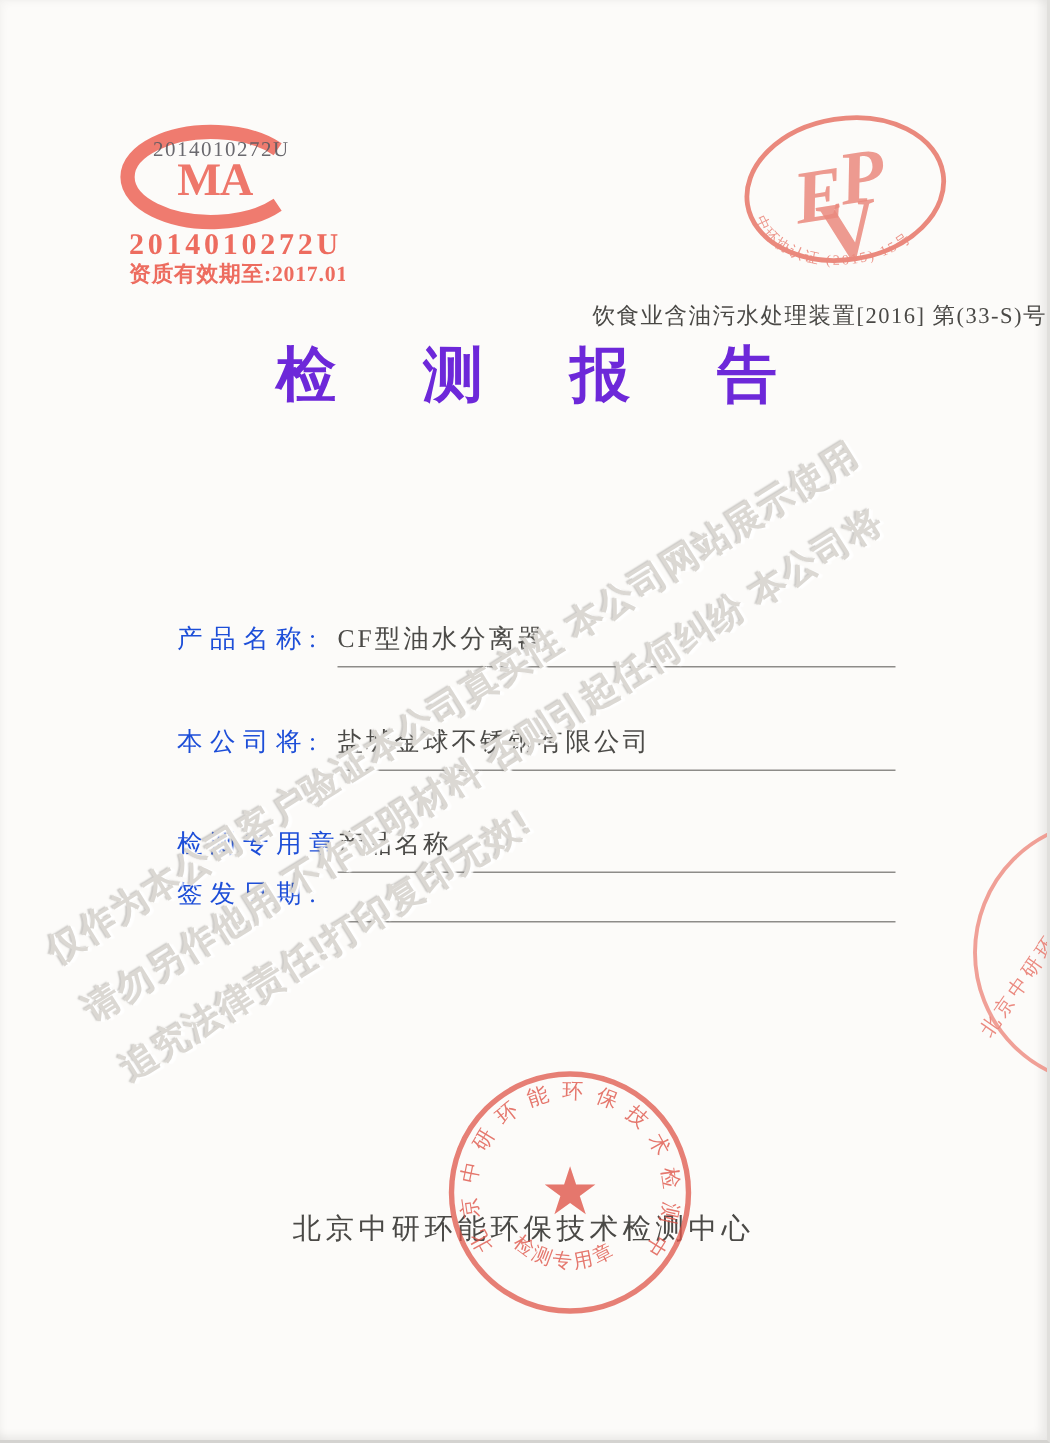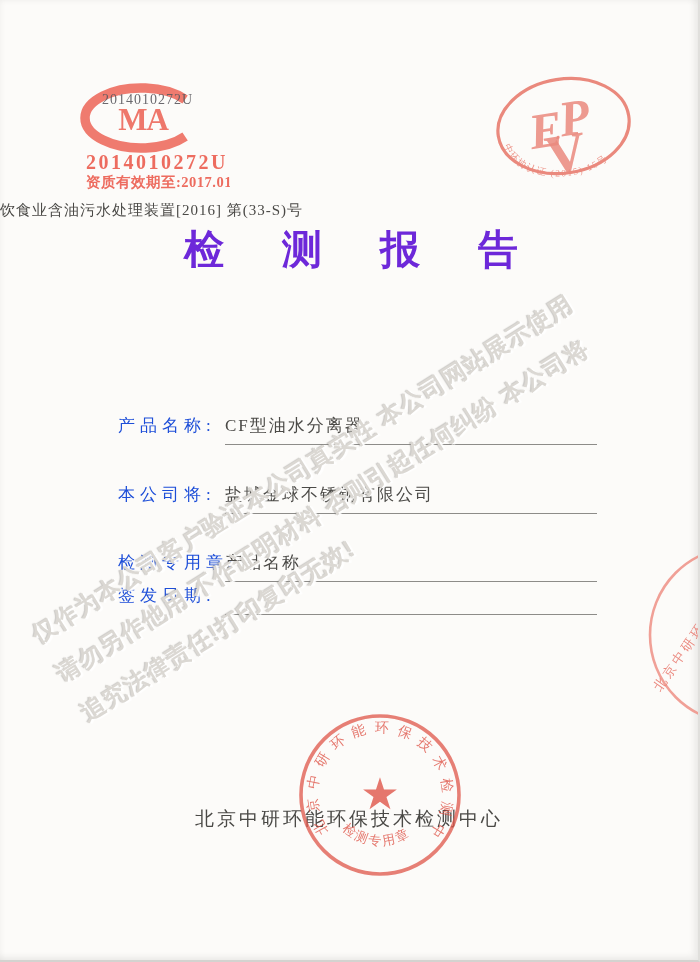--- a/index.html
+++ b/index.html
@@ -5,21 +5,21 @@
   html,body{margin:0;padding:0;background:#ffffff;}
   .page{
     position:relative;width:700px;height:962px;overflow:hidden;
     background:#fcfbf9;
     font-family:"Liberation Serif","DejaVu Serif",serif;
     box-shadow:inset -4px -3px 6px rgba(0,0,0,.07), inset 2px 2px 5px rgba(0,0,0,.03);
     border-right:2px solid #e0dfdc;border-bottom:2px solid #d4d3d0;
     box-sizing:border-box;
   }
   
-  .doc-number{position:absolute;top:201px;left:0;width:100%;text-align:left;
+  .doc-number{position:absolute;top:201px;left:0;width:100%;text-align:right;
     font-size:15px;color:#4a4946;letter-spacing:1px;z-index:2;}
   .doc-title{position:absolute;top:222px;left:2px;width:100%;text-align:center;
     font-size:40px;font-weight:bold;color:#6d28d9;letter-spacing:24px;text-indent:24px;z-index:2;}
   
   .field{position:absolute;left:0;width:700px;height:46px;z-index:2;}
   .flabel{position:absolute;left:118px;top:2px;font-size:17px;color:#1d4ed8;letter-spacing:5px;}
   .fvalue{position:absolute;left:225px;top:2px;width:372px;text-align:left;
     font-size:17px;color:#4b4a47;letter-spacing:2px;}
   .fline{position:absolute;left:225px;top:32px;width:372px;border-top:1px solid #8d8c89;}
   

